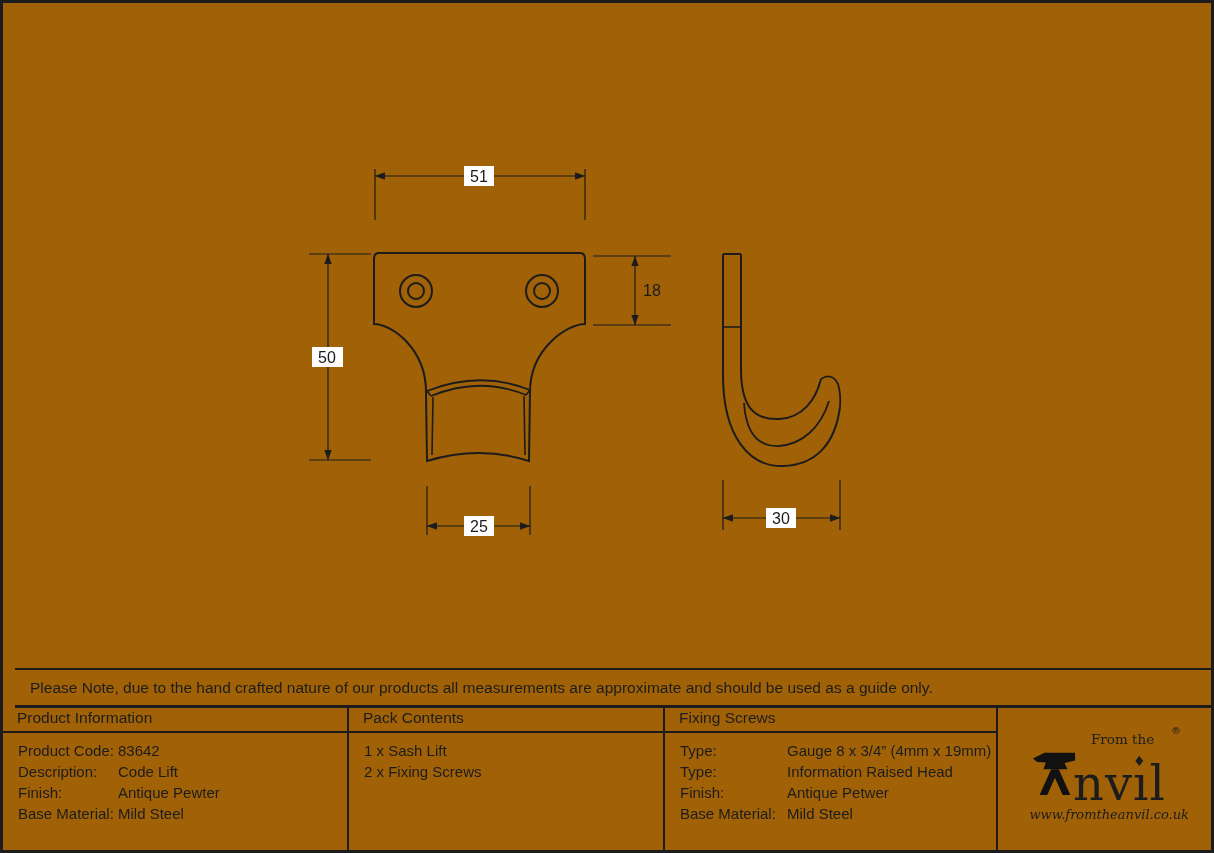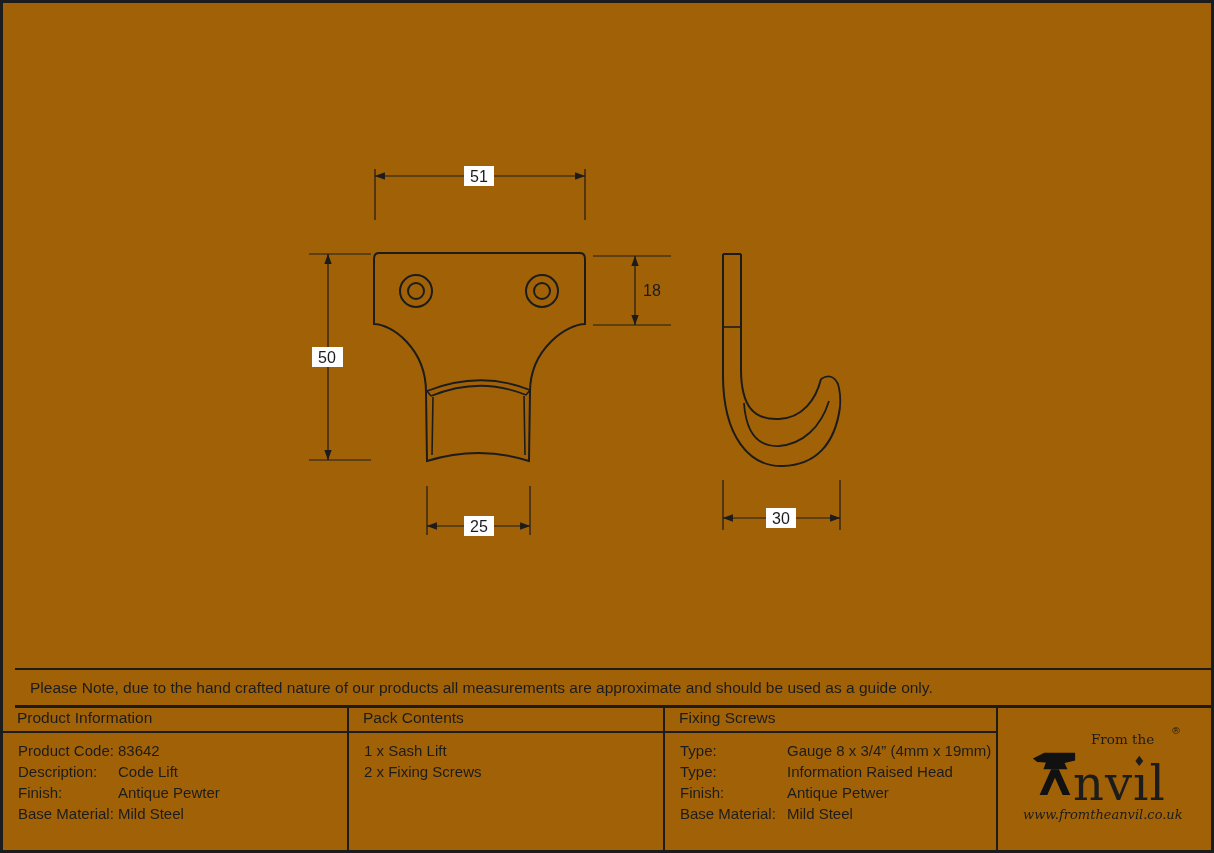--- a/index.html
+++ b/index.html
@@ -27,21 +27,21 @@
   .pack-line   { line-height:21px; }
 
   
   .logo { position:absolute; left:33px; top:18px; width:150px; height:112px; }
   .logo-mark { position:absolute; left:0; top:26px; }
   .logo-tagline { position:absolute; left:60px; top:8px; font-family:"DejaVu Serif", serif; font-size:13.5px; white-space:nowrap; }
   .logo-brand { position:absolute; left:42px; top:36px; font-family:"DejaVu Serif", serif; font-size:48px; line-height:48px; letter-spacing:1px; white-space:nowrap;text-align:center; }
   .logo-brand .i-wrap { position:relative; }
   .logo-brand .i-dot { position:absolute; left:0px; top:-1px; font-size:14px; line-height:14px; letter-spacing:0; }
   .logo-reg { position:absolute; left:140px; top:2px; font-family:"DejaVu Serif", serif; font-size:10px; }
-  .logo-url { position:absolute; left:-8px; top:84px; width:166px; text-align:left; font-family:"DejaVu Serif", serif;
+  .logo-url { position:absolute; left:-8px; top:84px; width:166px; text-align:right; font-family:"DejaVu Serif", serif;
               font-style:italic; font-size:13px; white-space:nowrap; }
 </style>
 </head>
 <body>
 
 <div class="sheet">
 
   <div class="drawing-area">
     <svg width="1208" height="662" viewBox="0 0 1208 662">
       <defs>

